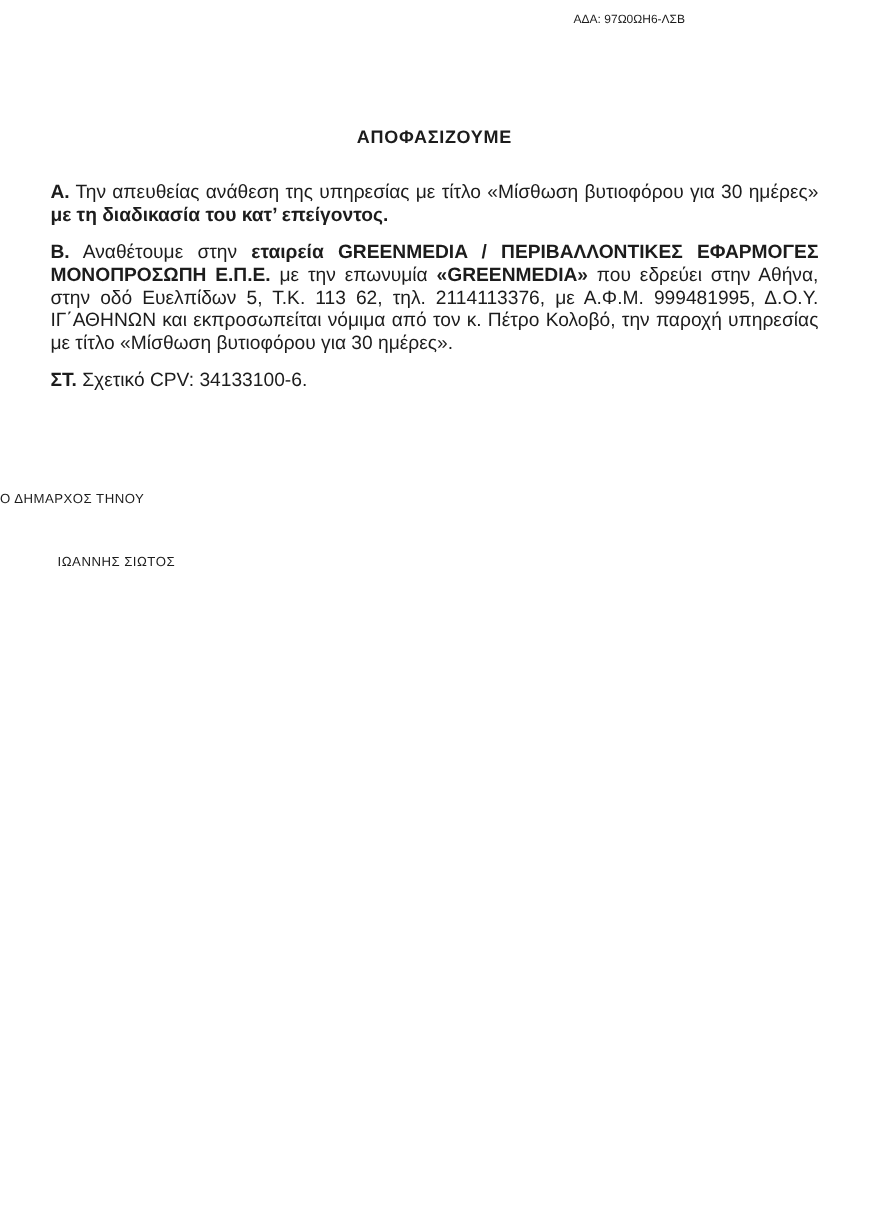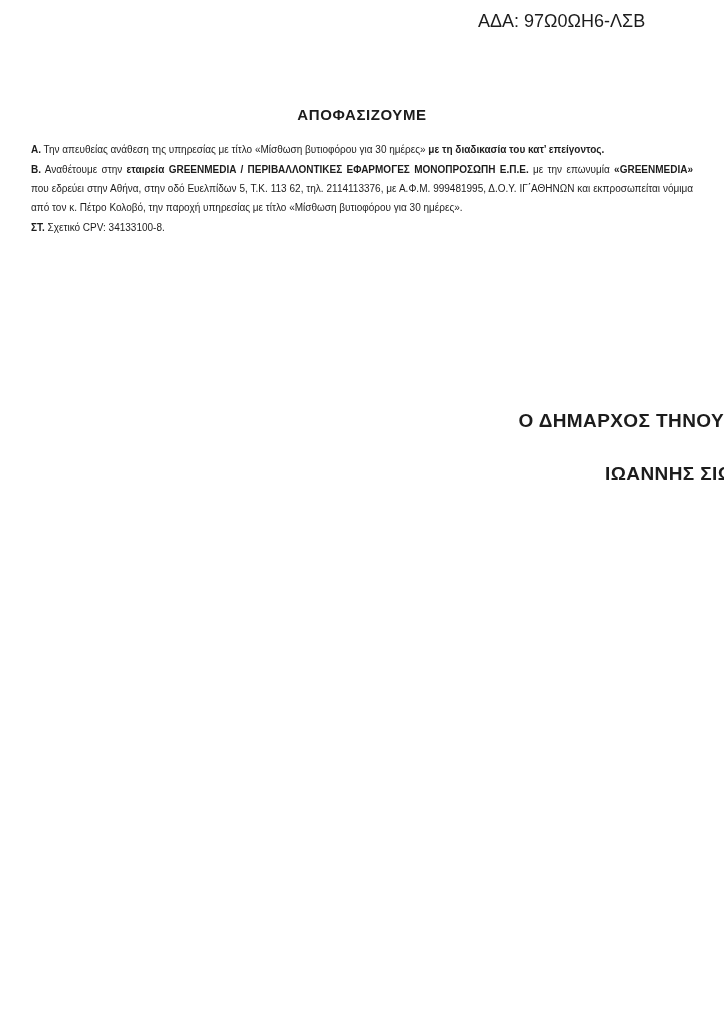--- a/index.html
+++ b/index.html
@@ -11,72 +11,72 @@
   .page {
     position: relative;
     width: 724px; height: 1024px;
     background: #ffffff;
     color: #1c1c1c;
     overflow: hidden;
   }
   .ada {
     position: absolute;
     top: 11px; left: 478px;
-    font-size: 18px;
+    font-size: 10px;
     white-space: nowrap;
   }
   .doc-title {
     position: absolute;
     top: 106px; left: 0;
     width: 100%;
     margin: 0;
     text-align: center;
     font-size: 15px;
     font-weight: bold;
     letter-spacing: 0.6px;
   }
   .doc-body {
     position: absolute;
     top: 139px; left: 30px;
     width: 664px;
   }
   .para {
-    margin: 1px;
-    font-size: 10px;
+    margin: 12px;
+    font-size: 16px;
     line-height: 19px;
     text-align: justify;
   }
   .para .b { font-weight: bold; }
   .para.hanging {
     padding-left: 28px;
     text-indent: -28px;
   }
   .sig-role, .sig-name {
     position: absolute;
     left: 0; width: 100%;
-    text-align: right;
-    font-weight: bold;
-    font-size: 19px;
+    text-align: left;
+    font-weight: normal;
+    font-size: 11px;
     letter-spacing: 0.4px;
   }
   .sig-role { top: 410px; }
   .sig-name { top: 463px; padding-left: 48px; }
 </style>
 </head>
 <body>
 
 <div class="page">
 
   <div class="ada">ΑΔΑ: 97Ω0ΩΗ6-ΛΣΒ</div>
 
   <h1 class="doc-title">ΑΠΟΦΑΣΙΖΟΥΜΕ</h1>
 
   <div class="doc-body" id="paragraphs">
       <p class="para"><span class="b">Α.</span><span> Την απευθείας ανάθεση της υπηρεσίας με τίτλο «Μίσθωση βυτιοφόρου για 30 ημέρες» </span><span class="b">με τη διαδικασία του κατ’ επείγοντος.</span></p>
       <p class="para"><span class="b">Β.</span><span> Αναθέτουμε στην </span><span class="b">εταιρεία GREENMEDIA / ΠΕΡΙΒΑΛΛΟΝΤΙΚΕΣ ΕΦΑΡΜΟΓΕΣ ΜΟΝΟΠΡΟΣΩΠΗ Ε.Π.Ε.</span><span> με την επωνυμία </span><span class="b">«GREENMEDIA»</span><span> που εδρεύει στην Αθήνα, στην οδό Ευελπίδων 5, Τ.Κ. 113 62, τηλ. 2114113376, με Α.Φ.Μ. 999481995, Δ.Ο.Υ. ΙΓ΄ΑΘΗΝΩΝ και εκπροσωπείται νόμιμα από τον κ. Πέτρο Κολοβό, την παροχή υπηρεσίας με τίτλο «Μίσθωση βυτιοφόρου για 30 ημέρες».</span></p>
-      <p class="para"><span class="b">ΣΤ.</span><span> Σχετικό CPV: 34133100-8.</span></p>
+      <p class="para"><span class="b">ΣΤ.</span><span> Σχετικό CPV: 34133100-6.</span></p>
     </div>
 
   <div class="sig-role">Ο ΔΗΜΑΡΧΟΣ ΤΗΝΟΥ</div>
 
   <div class="sig-name">ΙΩΑΝΝΗΣ ΣΙΩΤΟΣ</div>
 
 </div>
 
 </body></html>

